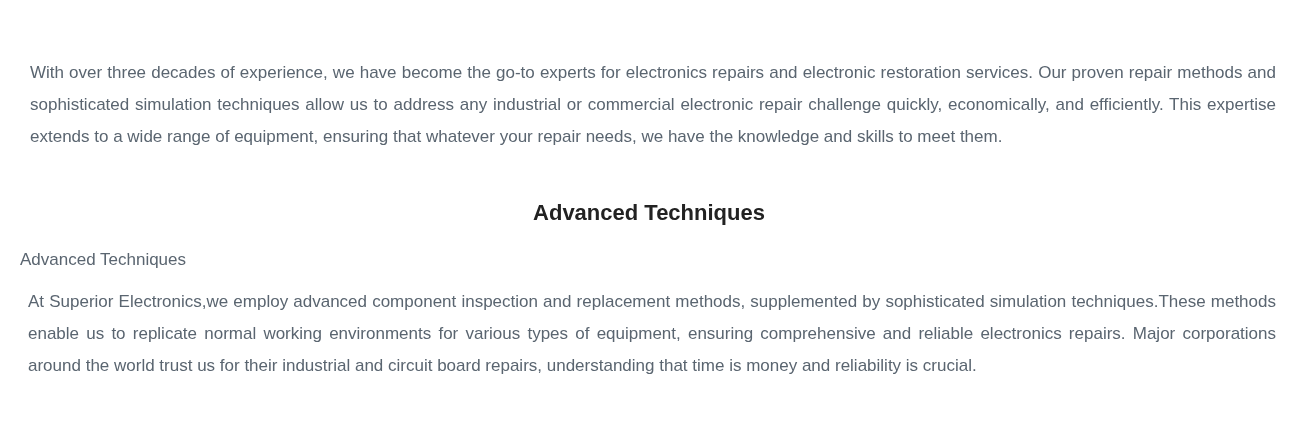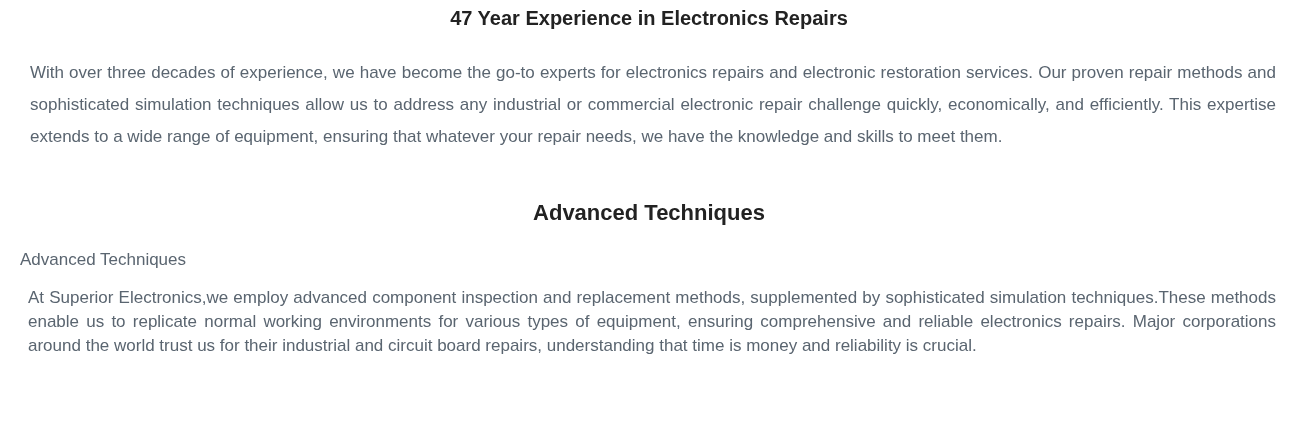--- a/index.html
+++ b/index.html
@@ -72,37 +72,36 @@
     color: #5a6570;
   }
   .body-block-two {
     position: absolute;
     left: 20px;
     top: 278px;
     width: 1264px;
     text-align: justify;
     text-justify: inter-word;
     font-size: 17px;
-    line-height: 24px;
+    line-height: 32px;
     color: #5a6570;
   }
   .body-block-one p,
   .body-block-two p {
     margin: 8px;
     padding: 0;
     text-align: justify;
     text-justify: inter-word;
   }
 </style>
 </head>
 <body>
 
 <div class="page">
 
-  <h1 class="section-one-title">47 Year Experience in Electronics Repairs</h1>
 
   <div class="body-block-one">
     <p>With over three decades of experience, we have become the go-to experts for electronics repairs and electronic restoration services. Our proven repair methods and sophisticated simulation techniques allow us to address any industrial or commercial electronic repair challenge quickly, economically, and efficiently. This expertise extends to a wide range of equipment, ensuring that whatever your repair needs, we have the knowledge and skills to meet them.</p>
   </div>
 
   <h2 class="section-two-title">Advanced Techniques</h2>
 
   <div class="subheading-plain">Advanced Techniques</div>
 
   <div class="body-block-two">

